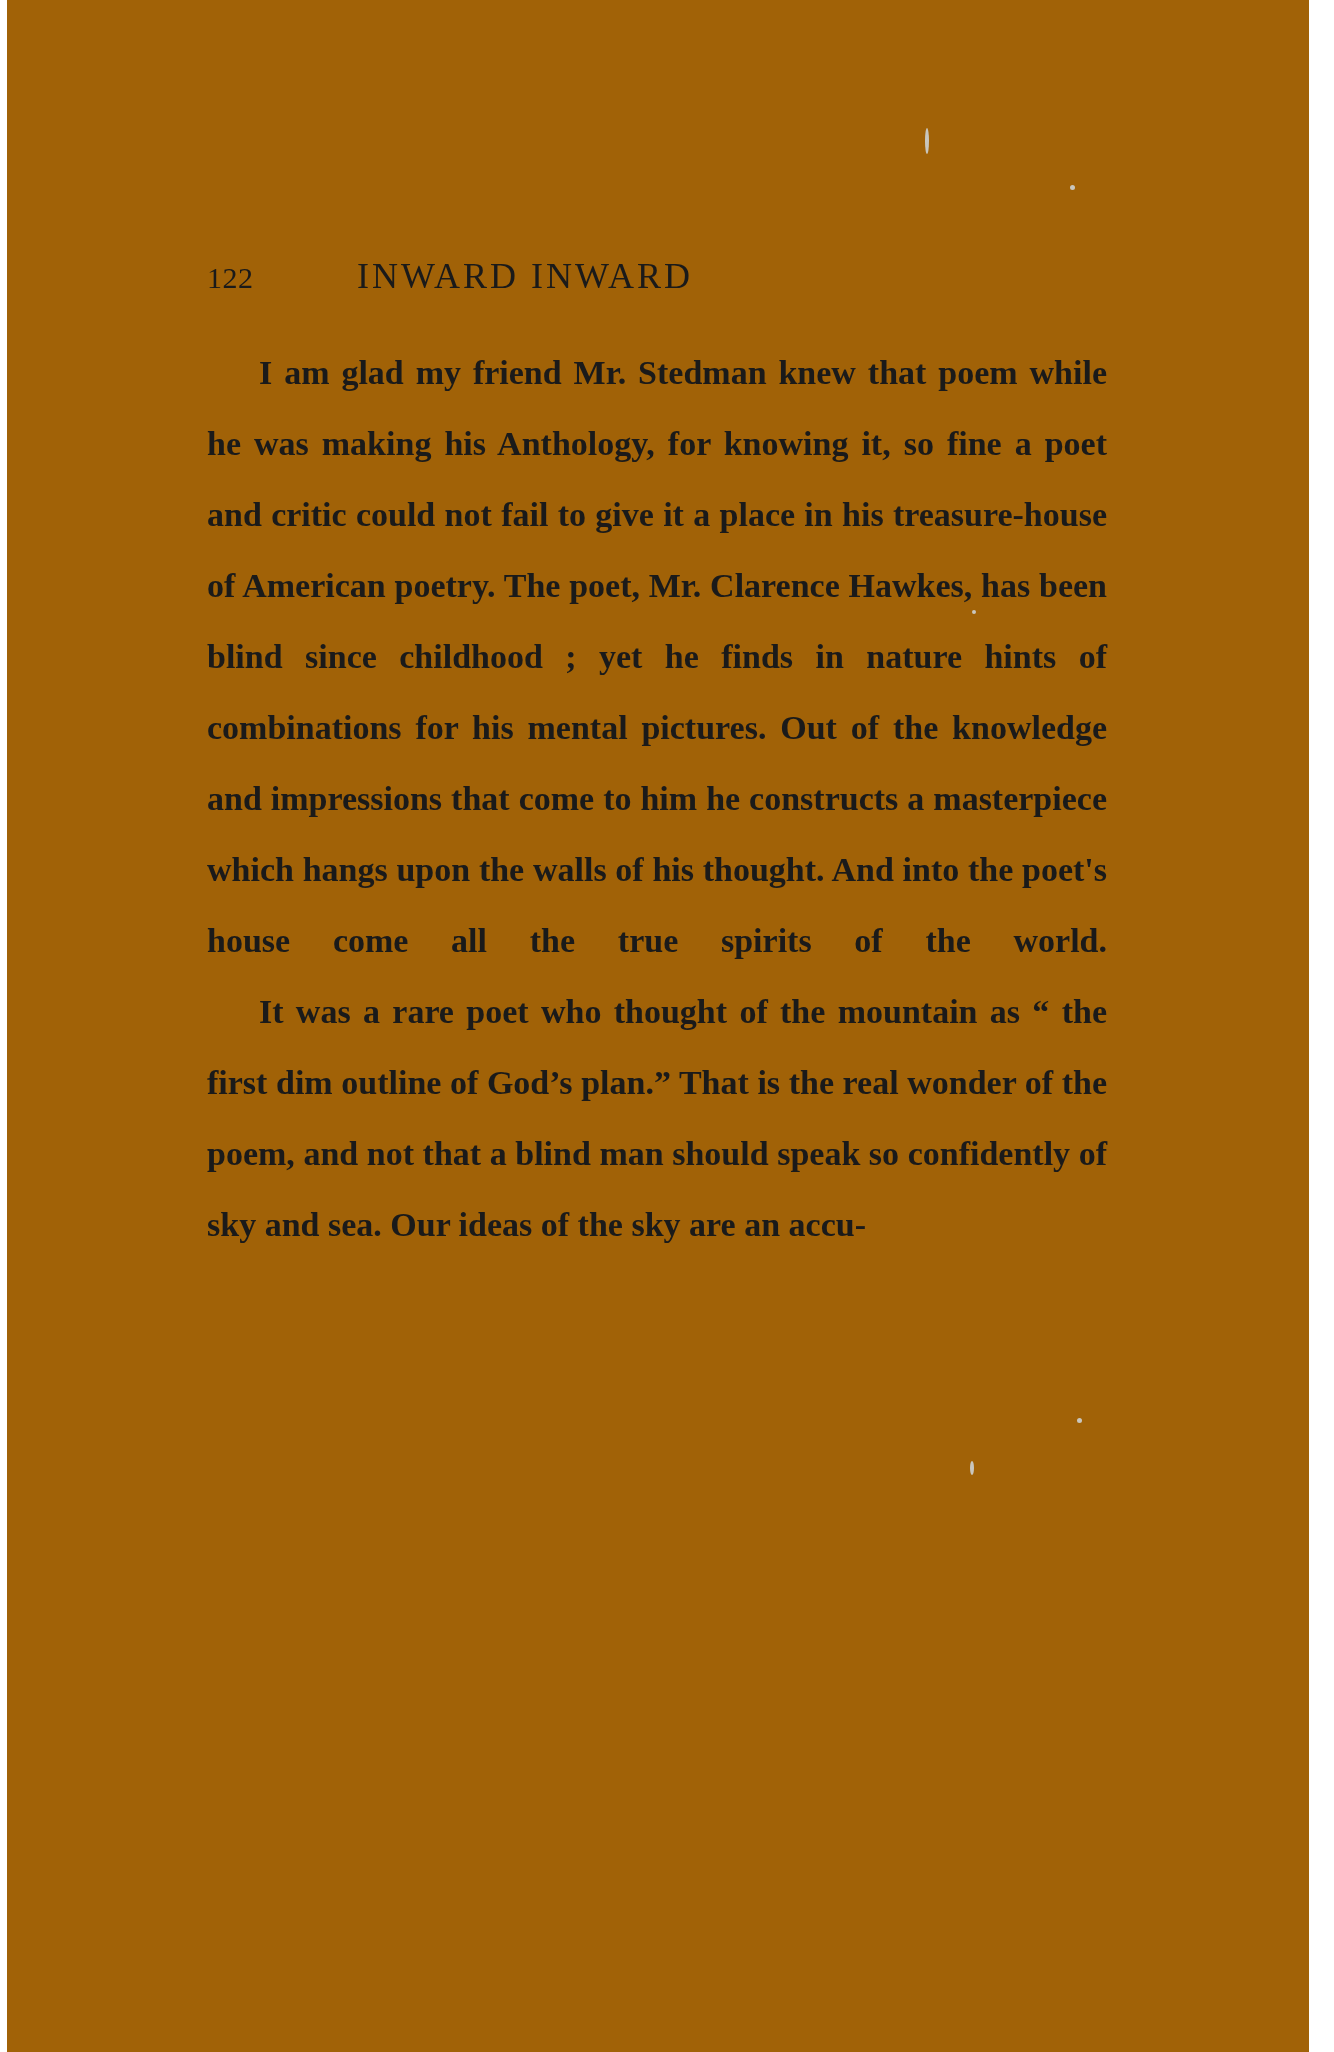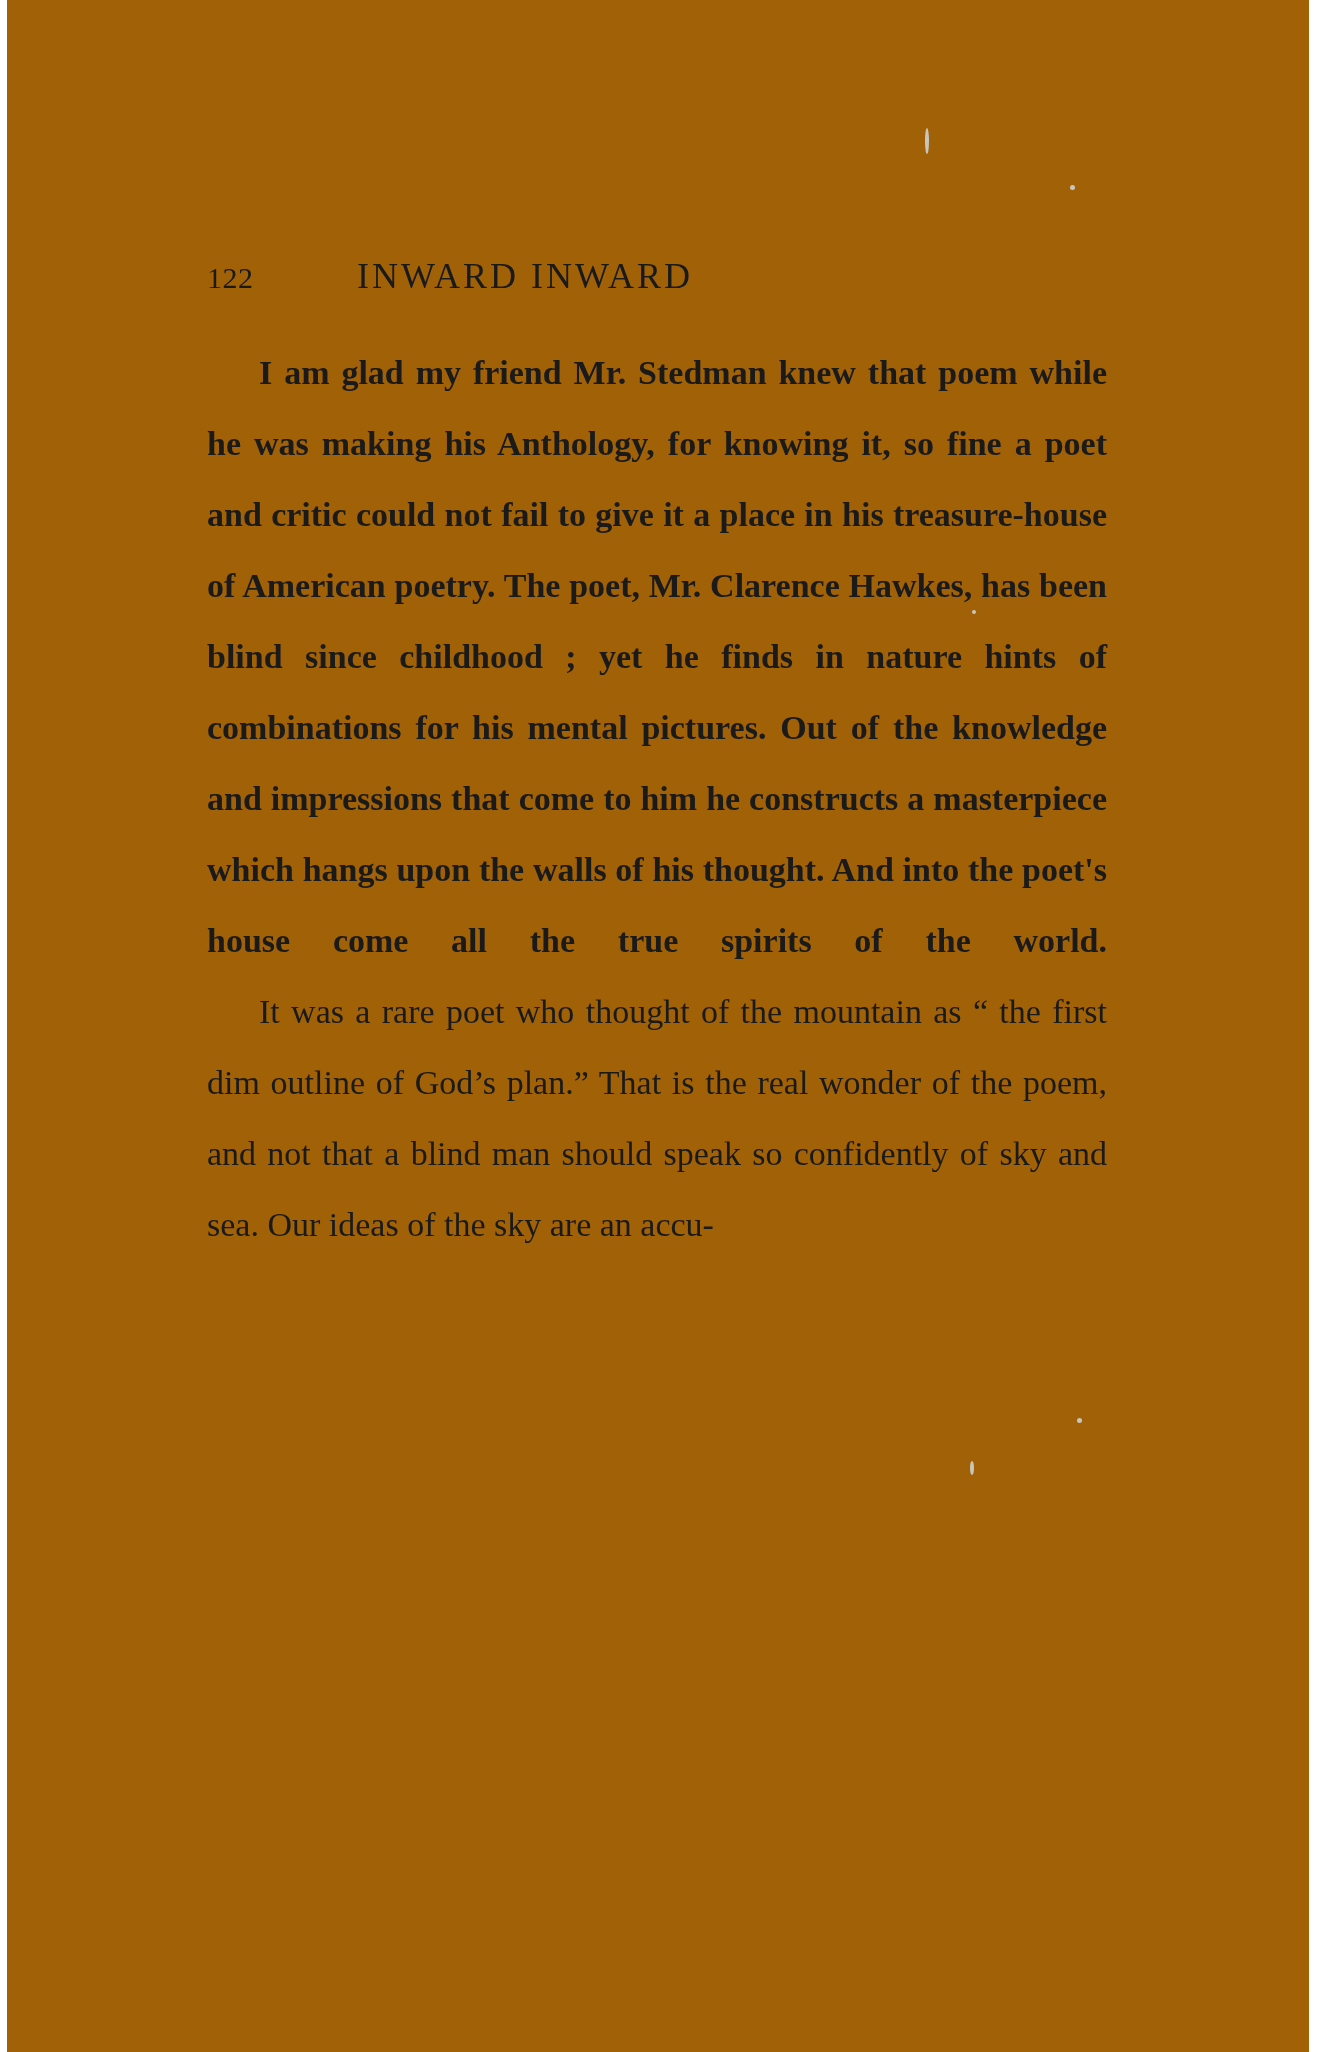--- a/index.html
+++ b/index.html
@@ -50,20 +50,21 @@
     margin: 0 0 0 0;
     font-size: 34px;
     line-height: 71px;
     text-align: justify;
     text-justify: inter-word;
     text-indent: 52px;
     hyphens: none;
   }
   p.para + p.para {
     margin-top: 0;
+    font-weight: bold;
   }
   
   p.justify-all {
     text-align-last: justify;
     font-weight: bold;
   }
   p.last-natural {
     text-align-last: left;
   }
   .speck {

